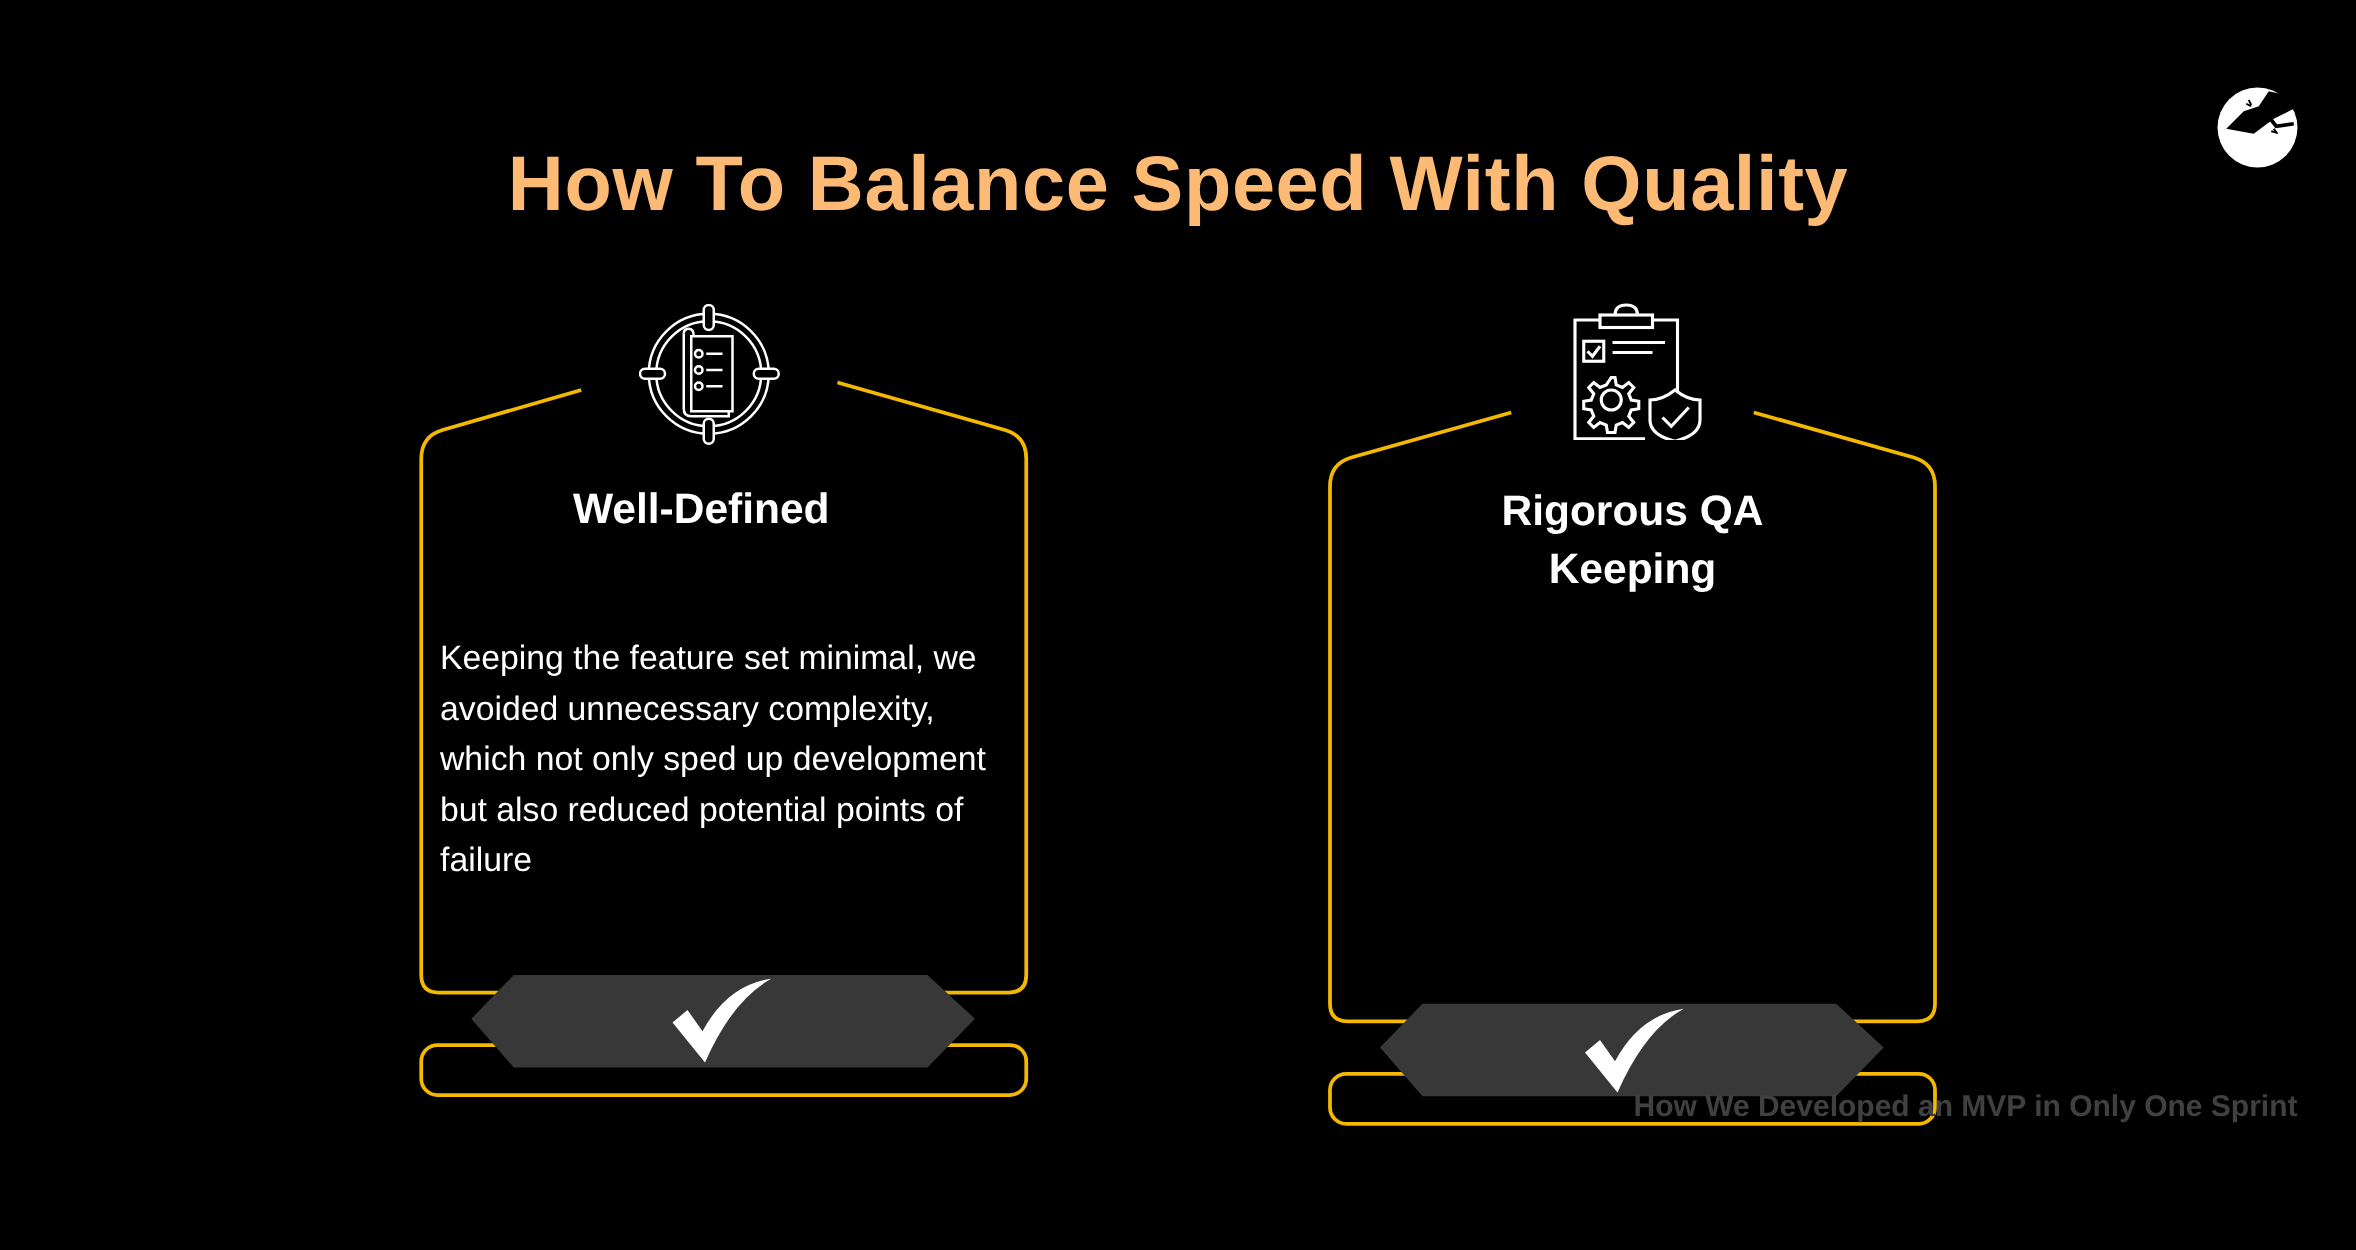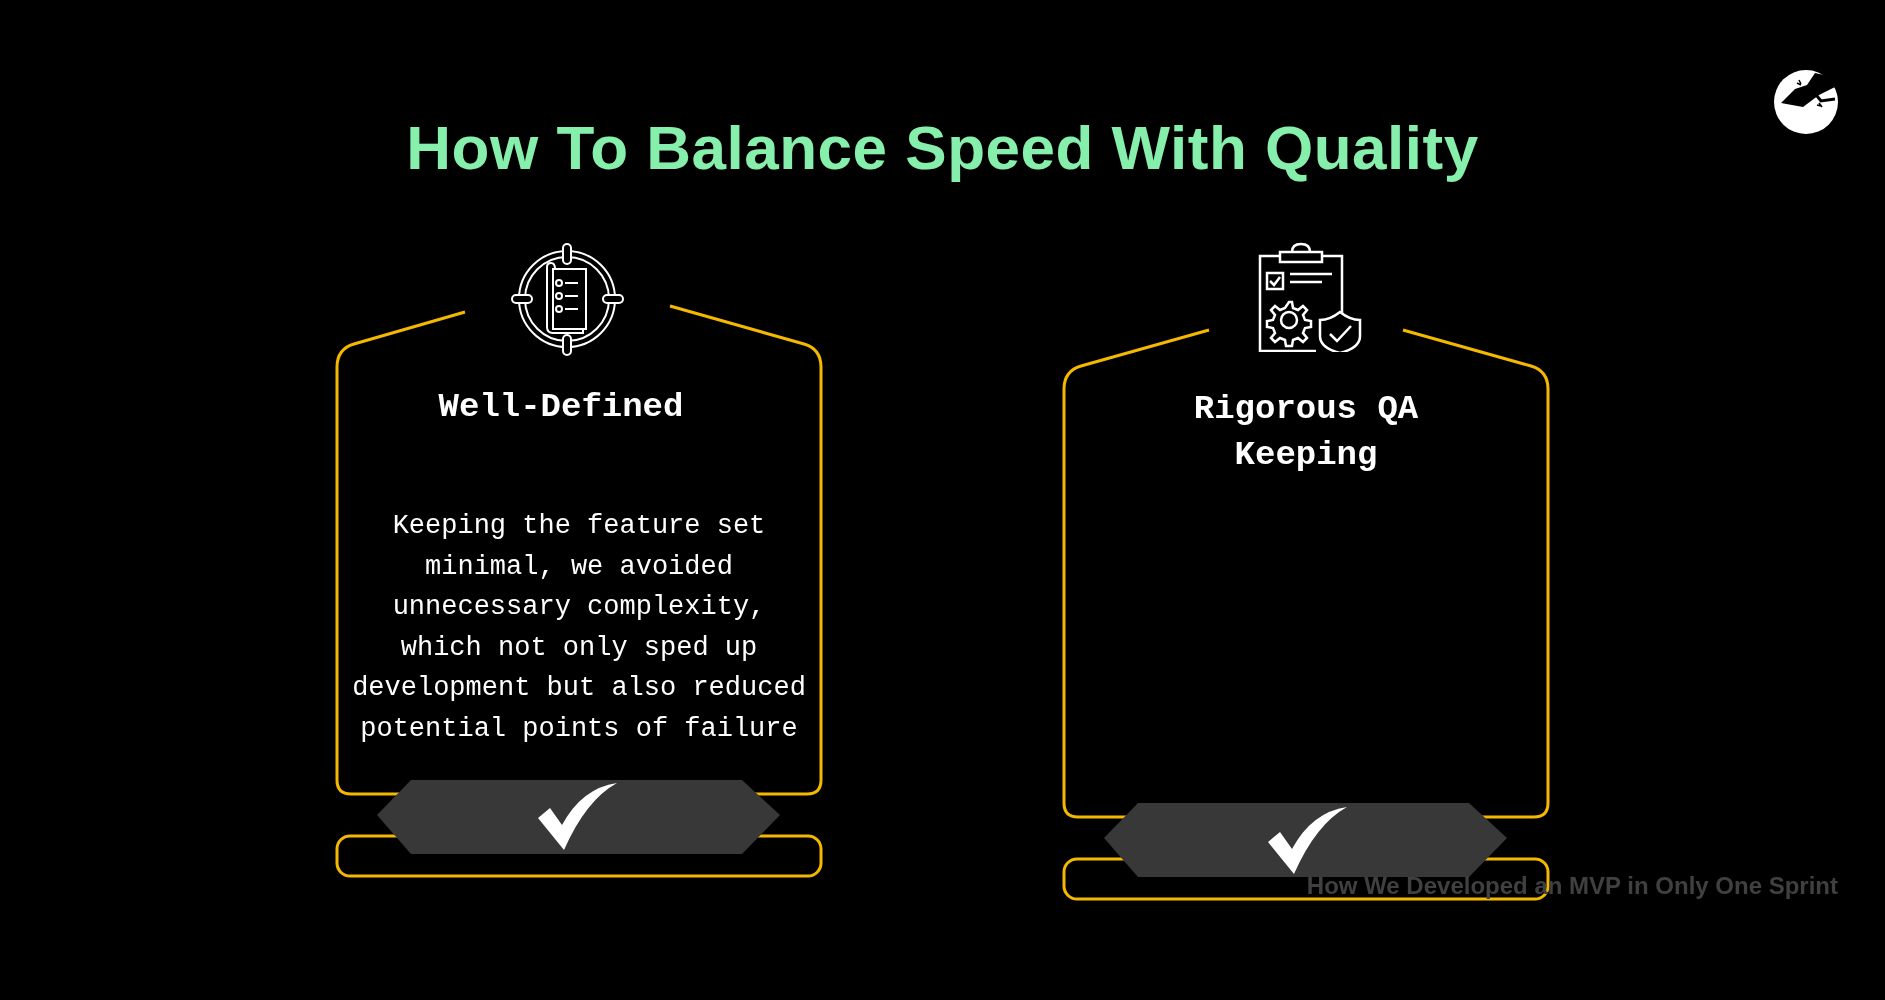--- a/index.html
+++ b/index.html
@@ -5,39 +5,39 @@
   html, body { margin:0; padding:0; }
   body {
     width:1885px; height:1000px; background:#000; position:relative; overflow:hidden;
     font-family: "Liberation Sans", "DejaVu Sans", sans-serif; color:#fff;
   }
   .title {
     position:absolute; left:0; right:0; top:112px; text-align:center;
     font-size:62px; font-weight:700; letter-spacing:0.5px;
   }
   .logo { position:absolute; left:1773px; top:69px; width:66px; height:66px; }
-  .card { position:absolute; width:490px;font-family:Liberation Mono, monospace; }
+  .card { position:absolute; width:490px; }
   .card svg.frame { position:absolute; left:0; top:0; overflow:visible; }
   .card .icon { position:absolute; }
   .card .heading {
     position:absolute; left:0; right:0; text-align:center;
     font-size:34px; font-weight:700; line-height:46px;
   }
   .card .body {
-    position:absolute; left:18px; right:18px; text-align:center;
+    position:absolute; left:18px; right:18px; 
     font-size:27px; line-height:40.5px; font-weight:400;
   }
   .footer {
     position:absolute; right:47px; top:872px; font-size:24px; font-weight:700;
   }
 </style>
 </head>
 <body>
 
-<h1 class="title" style="color:#86efac;margin:0;">How To Balance Speed With Quality</h1>
+<h1 class="title" style="color:#fdba74;margin:0;">How To Balance Speed With Quality</h1>
 
 <svg class="logo" viewBox="0 0 66 66">
   <circle cx="33" cy="33" r="32" fill="#fff"></circle>
   <path d="M42 4 L34 16 L22 20 L8 34 L30 38 L46 26 L62 18 L60 8 Z" fill="#000"></path>
   <path d="M18 30 L40 22 L48 32 L62 30" stroke="#000" stroke-width="3" fill="none"></path>
   <path d="M24 14 l4 2 M26 11 l2 4 M46 34 l3 4 M44 36 l4 1" stroke="#000" stroke-width="1.5"></path>
 </svg>
 
 <div class="card" style="left:334px; top:240px; height:640px;">
   <svg class="frame" width="490" height="640">

